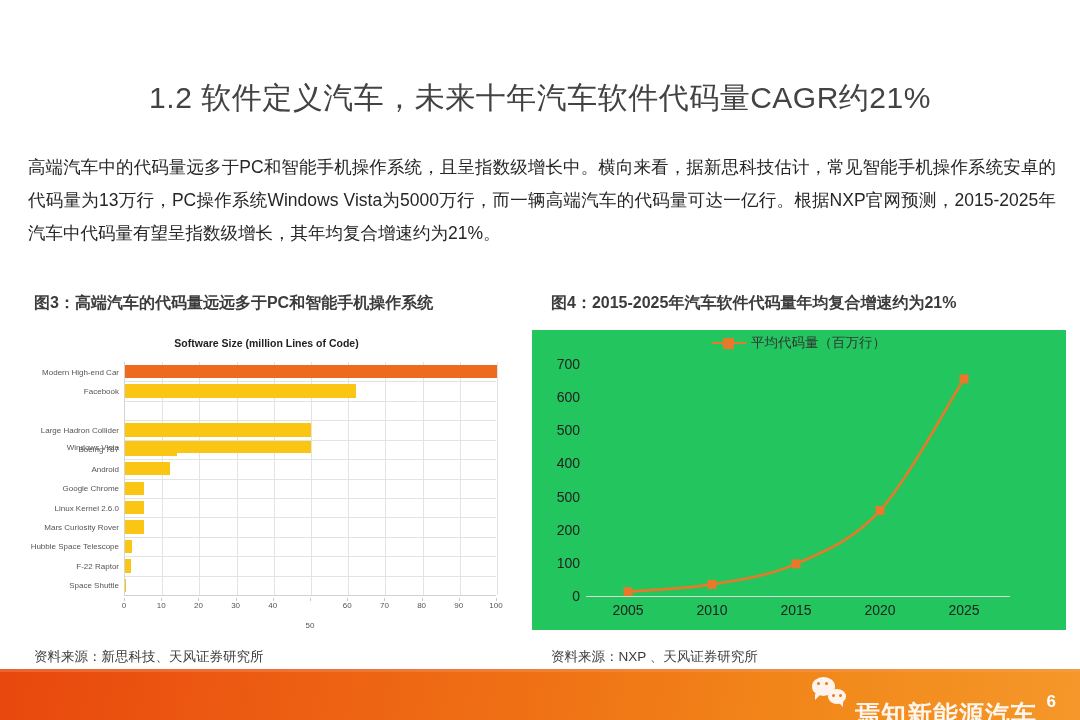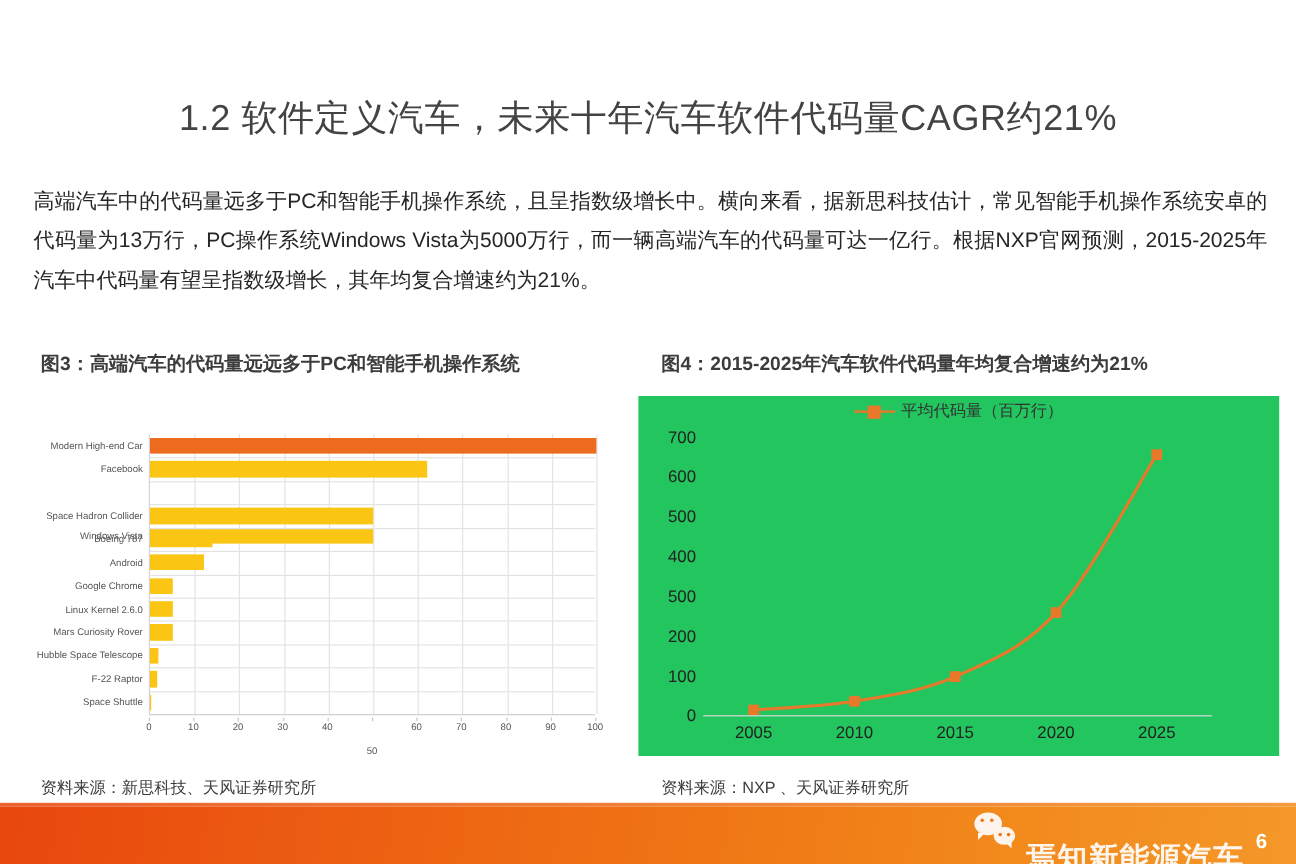--- a/index.html
+++ b/index.html
@@ -246,20 +246,21 @@
 <body>
 
 <h1 class="slide-title">1.2 软件定义汽车，未来十年汽车软件代码量CAGR约21%</h1>
 
 <p class="body-para">高端汽车中的代码量远多于PC和智能手机操作系统，且呈指数级增长中。横向来看，据新思科技估计，常见智能手机操作系统安卓的代码量为13万行，PC操作系统Windows Vista为5000万行，而一辆高端汽车的代码量可达一亿行。根据NXP官网预测，2015-2025年汽车中代码量有望呈指数级增长，其年均复合增速约为21%。</p>
 
 <div class="fig-caption" id="cap-left">图3：高端汽车的代码量远远多于PC和智能手机操作系统</div>
 <div class="fig-caption" id="cap-right">图4：2015-2025年汽车软件代码量年均复合增速约为21%</div>
 
 <div id="fig-left">
+  <div class="bar-title">Software Size (million Lines of Code)</div>
   <div class="bar-plot">
     <div class="bar-grid" id="bar-grid">
         <i style="left: 37.2px;"></i>
         <i style="left: 74.4px;"></i>
         <i style="left: 111.6px;"></i>
         <i style="left: 148.8px;"></i>
         <i style="left: 186px;"></i>
         <i style="left: 223.2px;"></i>
         <i style="left: 260.4px;"></i>
         <i style="left: 297.6px;"></i>
@@ -277,21 +278,21 @@
           <span class="bar-label">Facebook</span>
           <span class="bar-fill" style="width: 230.64px;"></span>
         </div>
         <div class="bar-rowline" style="top: 58.25px;"></div>
         <div class="bar-row" style="top: 38.8333px; height: 19.4167px; width: 372px; margin-top: 36px;">
           <span class="bar-label">Windows Vista</span>
           <span class="bar-fill" style="width: 186px;"></span>
         </div>
         <div class="bar-rowline" style="top: 77.6667px;"></div>
         <div class="bar-row" style="top: 58.25px; height: 19.4167px; width: 372px;">
-          <span class="bar-label">Space Hadron Collider</span>
+          <span class="bar-label">Large Hadron Collider</span>
           <span class="bar-fill" style="width: 186px;"></span>
         </div>
         <div class="bar-rowline" style="top: 97.0833px;"></div>
         <div class="bar-row" style="top: 77.6667px; height: 19.4167px; width: 372px;">
           <span class="bar-label">Boeing 787</span>
           <span class="bar-fill" style="width: 52.08px;"></span>
         </div>
         <div class="bar-rowline" style="top: 116.5px;"></div>
         <div class="bar-row" style="top: 97.0833px; height: 19.4167px; width: 372px;">
           <span class="bar-label">Android</span>

